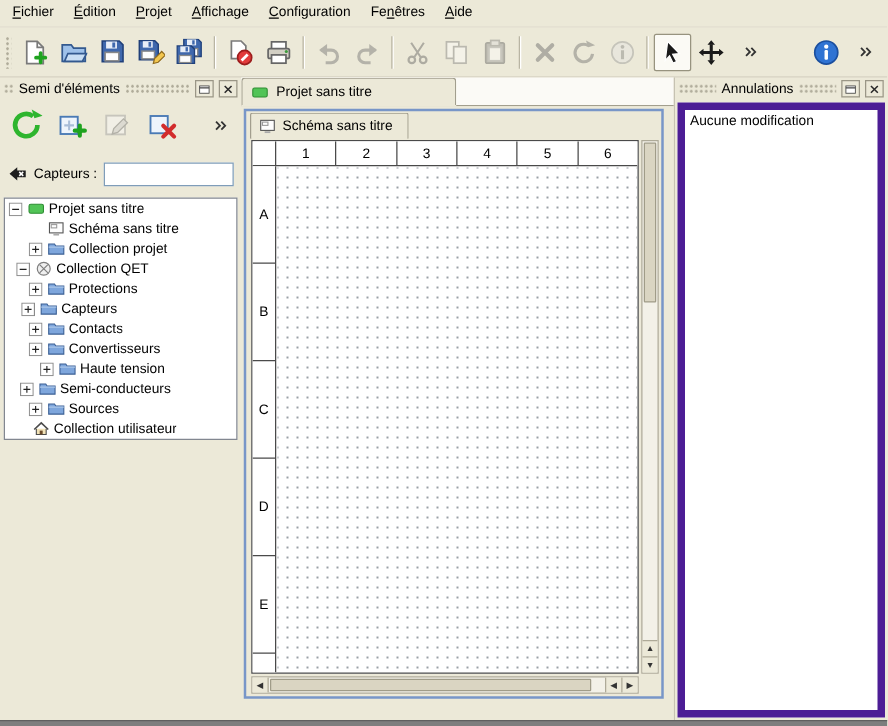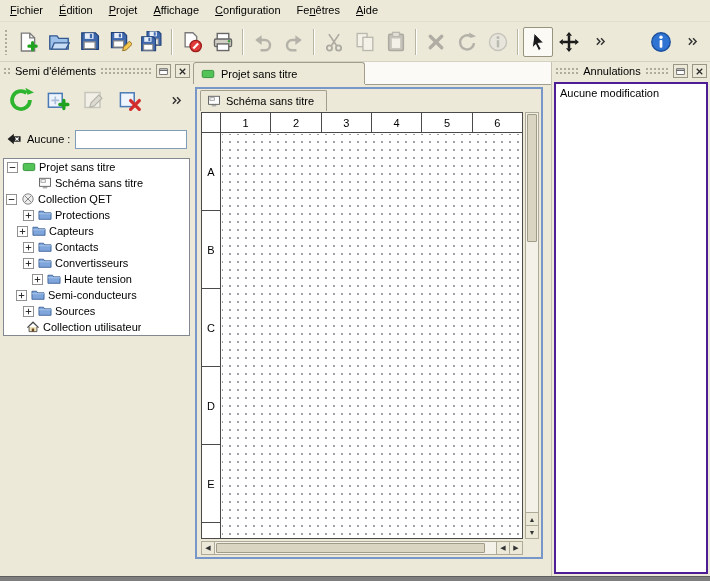--- a/index.html
+++ b/index.html
@@ -20,21 +20,21 @@
   .tb-btn.disabled svg{filter:grayscale(1) opacity(.42)}
   .tb-sep{width:2px;height:26px;margin:0 3px;border-left:1px solid #b9b5a3;border-right:1px solid #fff;flex:none}
   .tb-spacer{flex:1}
   .icon{display:inline-flex;align-items:center;justify-content:center;flex:none}
   .icon svg{display:block}
 
   
   .workspace{flex:1;display:flex;min-height:0}
   .dock{display:flex;flex-direction:column;min-height:0}
   .dock-left{width:193px;flex:none}
-  .dock-right{width:159px;flex:none;border-left:1px solid #c6c2b2}
+  .dock-right{width:171px;flex:none;border-left:1px solid #c6c2b2}
   .dock-title{height:18px;display:flex;align-items:center;gap:4px;padding:0 3px;flex:none}
   .handle{height:8px;background-image:radial-gradient(circle,#b0ac9a 1px,transparent 1.2px);background-size:4px 4px}
   .handle.small{width:8px;flex:none}
   .handle.fill{flex:1}
   .dock-label{white-space:nowrap}
   .dock-btn{width:15px;height:14px;flex:none;display:flex;align-items:center;justify-content:center;background:#ece9d8;border:1px solid #9a9686;padding:0}
 
   
   .panel-toolbar{height:40px;display:flex;align-items:center;gap:12px;padding:4px 8px;flex:none}
   .pt-btn{display:flex;align-items:center;justify-content:center;background:transparent;border:none;padding:0}
@@ -73,21 +73,21 @@
   .vspacer{flex:1}
   .sb-btn{height:13px;width:100%;flex:none;display:flex;align-items:center;justify-content:center;background:#ece9d8;border:none;border-top:1px solid #aeaa98;font-size:7px;color:#333;padding:0}
   .hscroll{position:absolute;left:4px;bottom:2px;right:18px;height:14px;background:#f3f1e8;border:1px solid #aeaa98;display:flex;align-items:stretch}
   .sb-btn-h{width:13px;flex:none;display:flex;align-items:center;justify-content:center;background:#ece9d8;border:none;font-size:7px;color:#333;padding:0}
   .sb-btn-h.left{border-right:1px solid #aeaa98}
   .sb-btn-h.right{border-left:1px solid #aeaa98}
   .hthumb{margin:1px;flex:1;background:#dad5c2;border:1px solid #a09c88;border-radius:1px}
   .hspacer{width:10px;flex:none}
 
   
-  .undo-list{flex:1;margin:2px;background:#fff;border:2px solid #4c1d95;padding:3px 4px;overflow:hidden}
+  .undo-list{flex:1;margin:2px;background:#fff;border:6px solid #4c1d95;padding:3px 4px;overflow:hidden}
 
   .bottom-strip{height:5px;background:#7e7e7e;border-top:1px solid #5f5f5f;flex:none}
 </style>
 </head>
 <body>
 
 <div class="app">
 
   <div class="menubar" id="menubar">
       <div class="menu-item"><u>F</u>ichier</div>
@@ -357,21 +357,21 @@
             </span>
           </button>
         </div>
       <div class="filter-row">
         <span class="icon" style="width:16px;height:16px">
             <svg width="16" height="16" viewBox="0 0 16 16">
               <path d="M14.6 5.3H7.8V2.7L1.6 8l6.2 5.3v-2.6h6.8z" fill="#1f1f1f"></path>
               <path d="M9.4 6.5l3.2 3.2M12.6 6.5L9.4 9.7" stroke="#fff" stroke-width="1.2"></path>
             </svg>
           </span>
-        <span class="filter-label">Aucune :</span>
+        <span class="filter-label">Capteurs :</span>
         <input class="filter-input" value="" style="">
       </div>
       <div class="tree" id="tree">
           <div class="tree-row" style="padding-left:3px">
             <span class="exp">
               <svg width="11" height="11" viewBox="0 0 12 12">
                 <rect x="0.5" y="0.5" width="11" height="11" fill="#fff" stroke="#8a8a8a"></rect>
                 <path d="M3 6h6" stroke="#222" stroke-width="1"></path>
               </svg>
             </span>
@@ -386,21 +386,36 @@
             <span class="exp"></span>
             <span class="icon" style="width:14px;height:14px">
               <svg width="14" height="14" viewBox="0 0 16 16">
                 <rect x="1.8" y="2.6" width="12.4" height="9.2" fill="#fdfdfd" stroke="#555"></rect>
                 <rect x="3.4" y="4.2" width="5" height="3" fill="none" stroke="#9a9a9a"></rect>
                 <rect x="5.4" y="12.6" width="5.2" height="1.6" fill="#aaa"></rect>
               </svg>
             </span>
             <span class="tree-label">Schéma sans titre</span>
           </div>
-          <div class="tree-row" style="padding-left:2px">
+          <div class="tree-row" style="padding-left:19px">
+            <span class="exp">
+              <svg width="11" height="11" viewBox="0 0 12 12">
+                <rect x="0.5" y="0.5" width="11" height="11" fill="#fff" stroke="#8a8a8a"></rect>
+                <path d="M3 6h6M6 3v6" stroke="#222" stroke-width="1"></path>
+              </svg>
+            </span>
+            <span class="icon" style="width:14px;height:14px">
+              <svg width="14" height="14" viewBox="0 0 16 16">
+                <path d="M1.1 3.7h5.3l1.2 1.8h7.3v7.4H1.1z" fill="#7ea6dc" stroke="#3a5f94"></path>
+                <path d="M1.1 6.6h13.8" stroke="#abc6e8" stroke-width="1.1"></path>
+              </svg>
+            </span>
+            <span class="tree-label">Collection projet</span>
+          </div>
+          <div class="tree-row" style="padding-left:9px">
             <span class="exp">
               <svg width="11" height="11" viewBox="0 0 12 12">
                 <rect x="0.5" y="0.5" width="11" height="11" fill="#fff" stroke="#8a8a8a"></rect>
                 <path d="M3 6h6" stroke="#222" stroke-width="1"></path>
               </svg>
             </span>
             <span class="icon" style="width:14px;height:14px">
               <svg width="14" height="14" viewBox="0 0 16 16">
                 <circle cx="8" cy="8" r="5.9" fill="#efefef" stroke="#7f7f7f" stroke-width="1.1"></circle>
                 <path d="M4.2 4.2l7.6 7.6M11.8 4.2l-7.6 7.6" stroke="#7f7f7f" stroke-width="1.1"></path>

